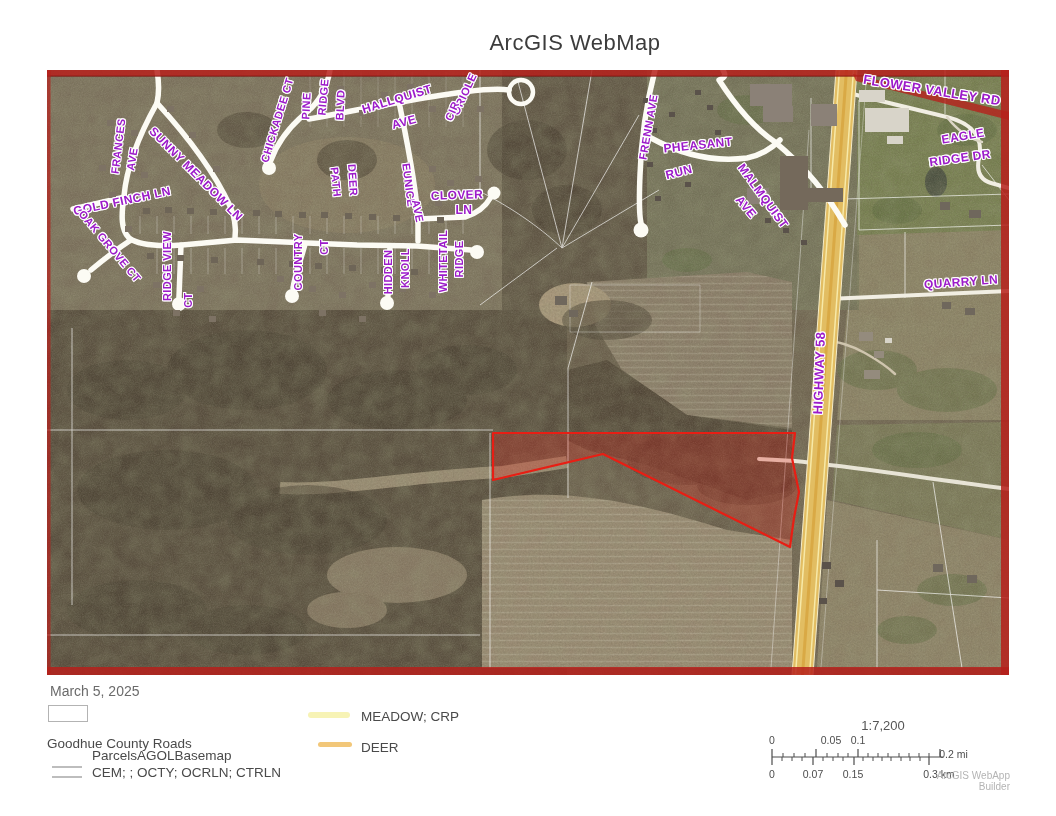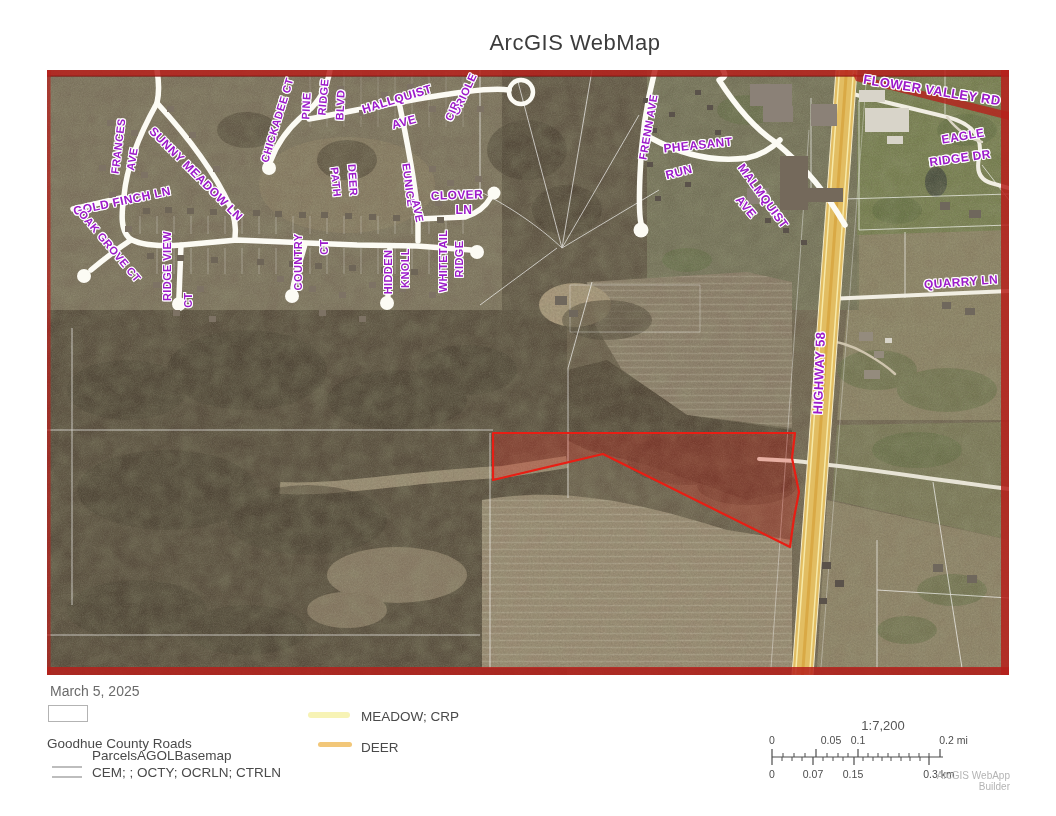--- a/index.html
+++ b/index.html
@@ -265,21 +265,21 @@
 <div class="line-swatch" style="left: 308px; top: 712px; width: 42px; background-color: rgb(247, 243, 181);"></div>
 <div class="leg-text" style="left:361px;top:709px;">MEADOW; CRP</div>
 <div class="line-swatch" style="left: 318px; top: 742px; width: 34px; height: 5px; background-color: rgb(242, 199, 121);"></div>
 <div class="leg-text" style="left:361px;top:740px;">DEER</div>
 
 <div class="scale-wrap">
   <div class="scale-ratio">1:7,200</div>
   <span class="tick-label" style="left:14px;top:16px;">0</span>
   <span class="tick-label" style="left:58px;top:16px;padding-left:30px;">0.05</span>
   <span class="tick-label" style="left:100px;top:16px;">0.1</span>
-  <span class="tick-label" style="left:192px;top:16px;padding-left:7px;">0.2 mi</span>
+  <span class="tick-label" style="left:192px;top:30px;padding-left:7px;">0.2 mi</span>
   <svg width="250" height="18" style="position:absolute;left:0;top:30px;">
     <path d="M14,9 H185" stroke="#4d4d4d" stroke-width="1.2" fill="none"></path>
     <path d="M14,9V1 M58,9V1 M100,9V1 M182,9V1" stroke="#4d4d4d" stroke-width="1.2"></path>
     <path d="M25,9V5 M36,9V5 M47,9V5 M69,9V5 M80,9V5 M90,9V5 M110,9V5 M120,9V5 M130,9V5 M141,9V5 M151,9V5 M161,9V5 M171,9V5" stroke="#4d4d4d" stroke-width="1"></path>
     <path d="M14,9V17 M55,9V17 M96,9V17 M171,9V17" stroke="#4d4d4d" stroke-width="1.2"></path>
     <path d="M24,9V13 M34,9V13 M44,9V13 M65,9V13 M75,9V13 M85,9V13 M105,9V13 M115,9V13 M124,9V13 M133,9V13 M143,9V13 M152,9V13 M162,9V13" stroke="#4d4d4d" stroke-width="1"></path>
   </svg>
   <span class="tick-label" style="left:14px;top:50px;">0</span>
   <span class="tick-label" style="left:55px;top:50px;text-align:center;">0.07</span>
   <span class="tick-label" style="left:95px;top:50px;">0.15</span>

